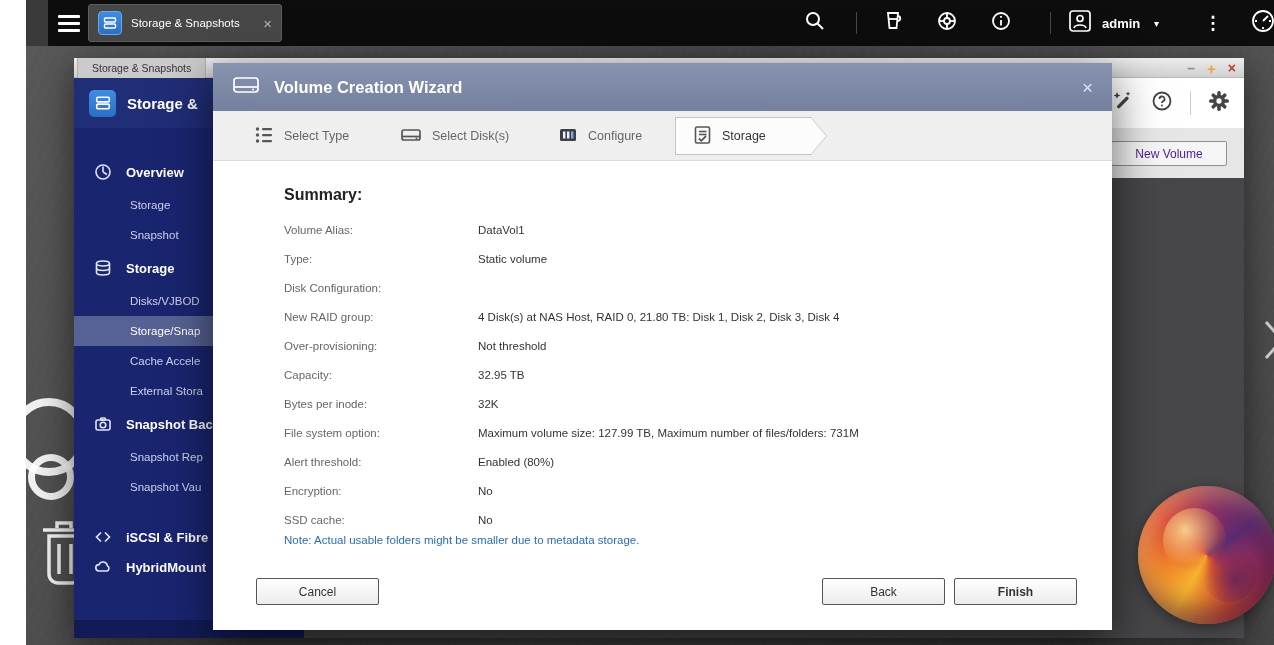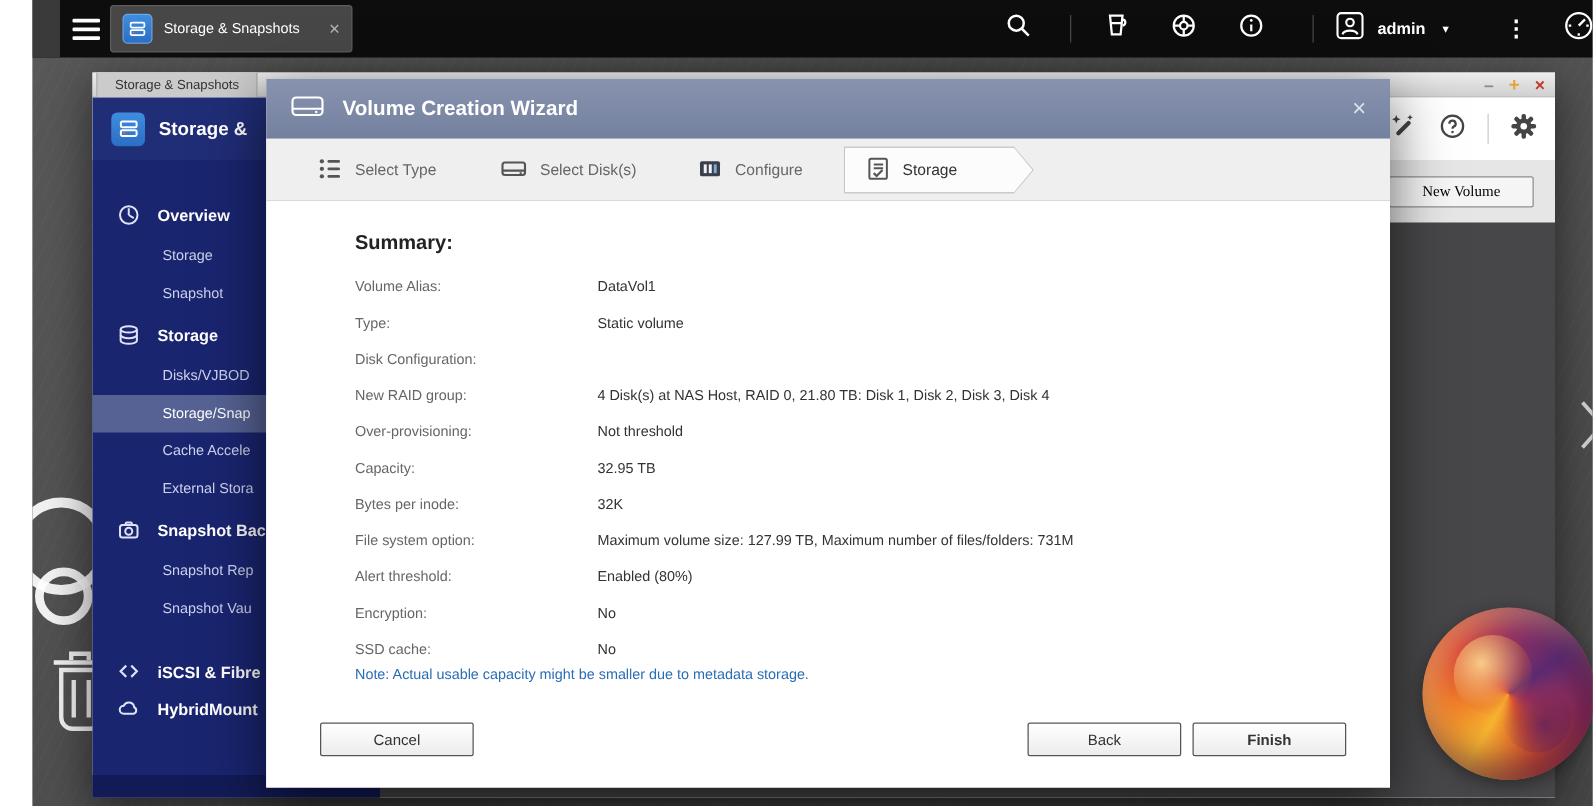--- a/index.html
+++ b/index.html
@@ -49,21 +49,21 @@
   .sidebar { position:absolute; left:0; top:0; bottom:0; width:230px; background:#1a2570; }
   .sb-item { position:absolute; left:0; right:0; height:30px; display:flex; align-items:center; color:#fff; cursor:pointer; }
   .sb-item.section { font-weight:bold; font-size:13px; }
   .sb-item.section .sb-ico { margin-left:20px; margin-right:14px; width:18px; display:flex; }
   .sb-item.sub { font-size:11.5px; color:#ccd2ec; padding-left:56px; }
   .sb-item.sub.selected { background:#566293; color:#fff; }
   .sb-footer { position:absolute; left:0; right:0; bottom:0; height:18px; background:#121b56; }
 
   .content { position:absolute; left:230px; top:0; right:0; bottom:0; background:#e6e6e6; }
   .content-dim { position:absolute; left:0; top:50px; right:0; bottom:0; background:rgba(35,35,38,.82); }
-  .new-volume-btn { position:absolute; right:17px; top:13px; width:116px; height:25px; background:#f5f5f5; border:1px solid #8f8f8f; border-radius:2px; font-size:12px; color:#000000; display:flex; align-items:center; justify-content:center; cursor:pointer;font-family:Liberation Serif, serif; }
+  .new-volume-btn { position:absolute; right:17px; top:13px; width:116px; height:25px; background:#f5f5f5; border:1px solid #8f8f8f; border-radius:2px; font-size:12px; color:#4c1d95; display:flex; align-items:center; justify-content:center; cursor:pointer; }
 
   
   .pager-chevron { position:absolute; left:1234px; top:318px; z-index:3; }
 
   
   .modal { position:absolute; left:187px; top:63px; width:899px; height:567px; background:#fff; z-index:6; box-shadow:0 14px 44px rgba(0,0,0,.6); }
   .modal-header { height:48px; background:linear-gradient(#8793af,#74819e); display:flex; align-items:center; padding:0 19px; gap:14px; }
   .modal-title { color:#fff; font-size:16.5px; font-weight:bold; }
   .modal-close { margin-left:auto; color:#dde2ee; font-size:19px; line-height:1; cursor:pointer; }
   .steps { position:relative; height:50px; background:#efefef; border-bottom:1px solid #dadada; }
@@ -421,21 +421,21 @@
           </div>
         <div class="row">
             <span class="row-label">Encryption:</span>
             <span class="row-value">No</span>
           </div>
         <div class="row">
             <span class="row-label">SSD cache:</span>
             <span class="row-value">No</span>
           </div>
       </div>
-      <div class="note">Note: Actual usable capacity might be smaller due to metadata storage.</div>
+      <div class="note">Note: Actual usable folders might be smaller due to metadata storage.</div>
       <div class="btn btn-cancel">Cancel</div>
       <div class="btn btn-back">Back</div>
       <div class="btn btn-finish">Finish</div>
     </div>
   </div>
 
   <div class="logo"></div>
 
 </div>
 

